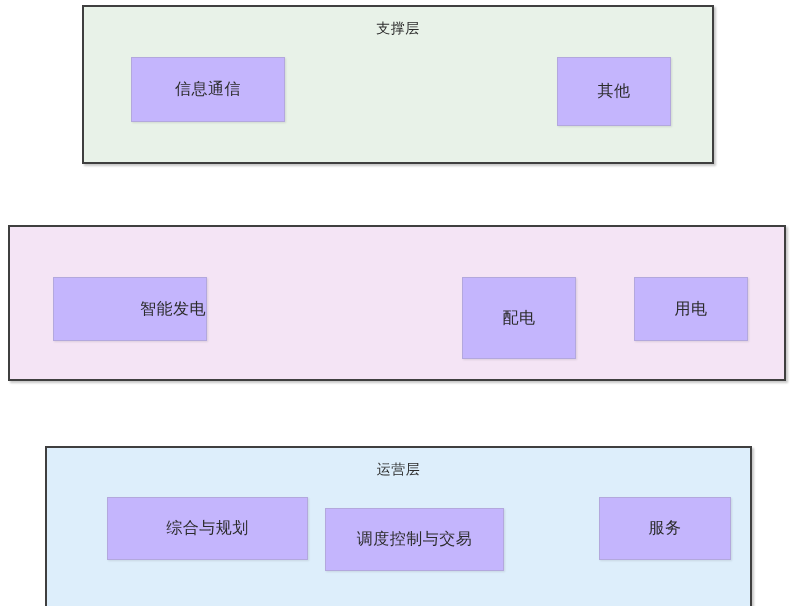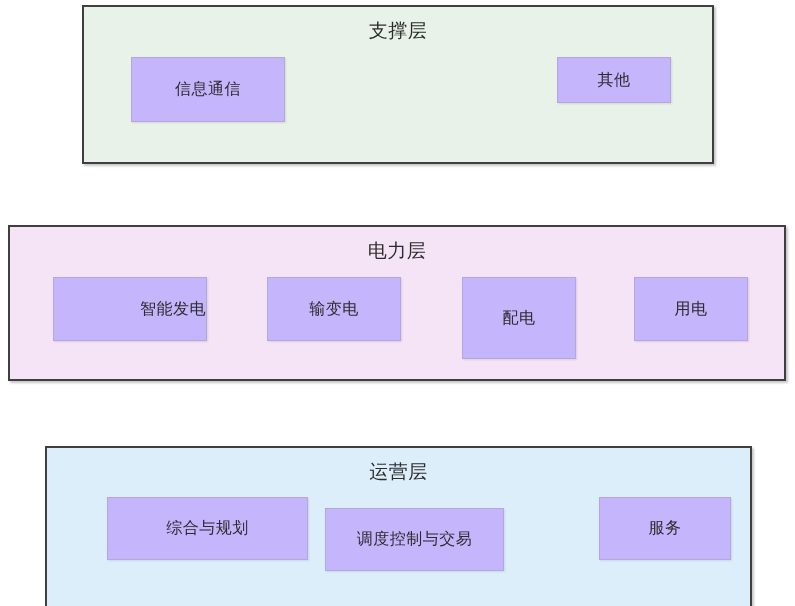--- a/index.html
+++ b/index.html
@@ -29,21 +29,21 @@
     box-sizing: border-box;
     border: 2px solid #3f3f3f;
     box-shadow: 2px 2px 2px rgba(0,0,0,0.22);
   }
 
   .layer-title {
     position: absolute;
     left: 0;
     right: 0;
     text-align: center;
-    font-size: 19px;
+    font-size: 14px;
     color: #2b2b2b;
     letter-spacing: 0.5px;
     line-height: 1;
     white-space: nowrap;
   }
 
   
   .node {
     position: absolute;
     box-sizing: border-box;
@@ -86,35 +86,31 @@
 <div id="diagram">
 
   <div class="layer" id="layer-support">
     <div class="layer-title">支撑层</div>
 
     <div class="node" style="left:47px; top:50px; width:154px; height:65px;">
       <span class="node-label">信息通信</span>
     </div>
 
 
-    <div class="node" style="left:473px; top:50px; width:114px; height:46px;">
+    <div class="node" style="left:473px; top:50px; width:114px; height:69px;">
       <span class="node-label">其他</span>
     </div>
   </div>
 
   <div class="layer" id="layer-power">
-    <div class="layer-title">电力层</div>
 
     <div class="node" style="left:43px; top:50px; width:154px; height:64px;justify-content:flex-end;">
       <span class="node-label">智能发电</span>
     </div>
 
-    <div class="node" style="left:257px; top:50px; width:134px; height:64px;">
-      <span class="node-label">输变电</span>
-    </div>
 
     <div class="node" style="left:452px; top:50px; width:114px; height:82px;">
       <span class="node-label">配电</span>
     </div>
 
     <div class="node" style="left:624px; top:50px; width:114px; height:64px;align-items:center;">
       <span class="node-label">用电</span>
     </div>
   </div>
 

